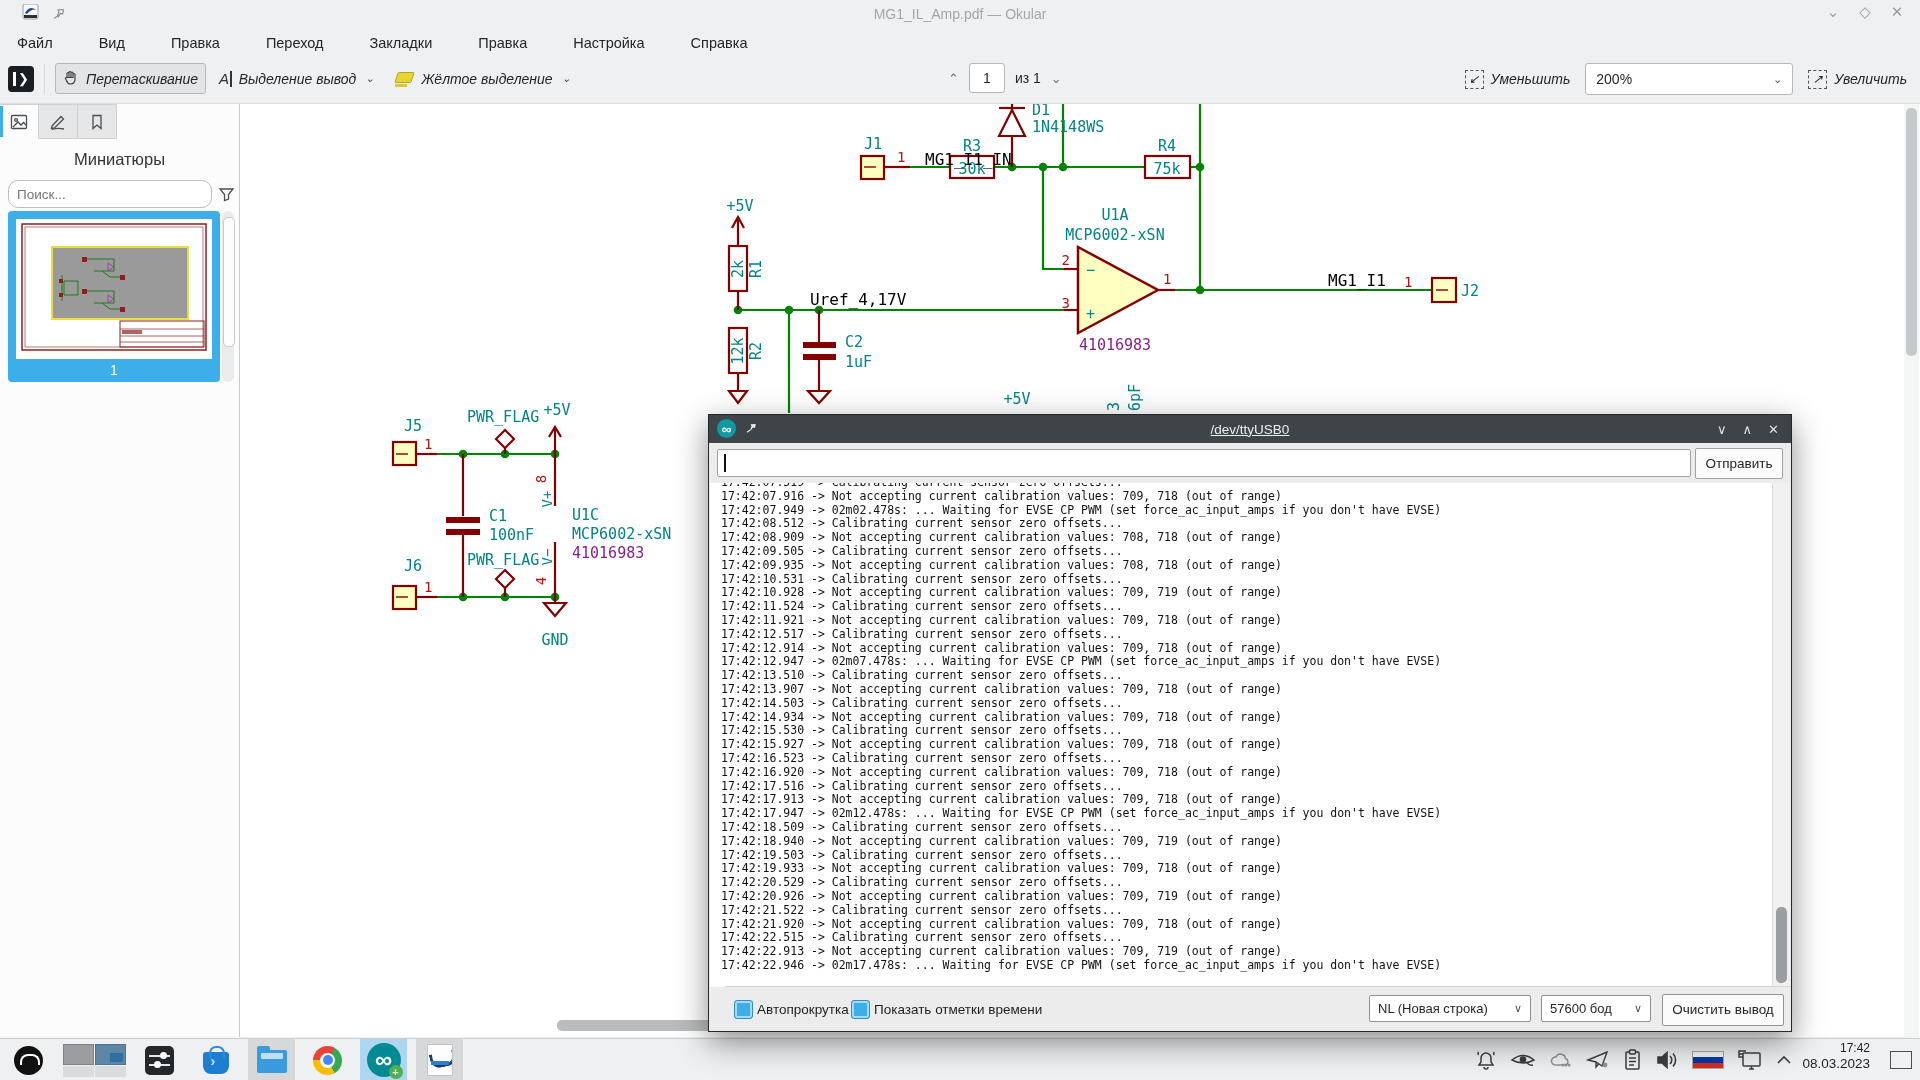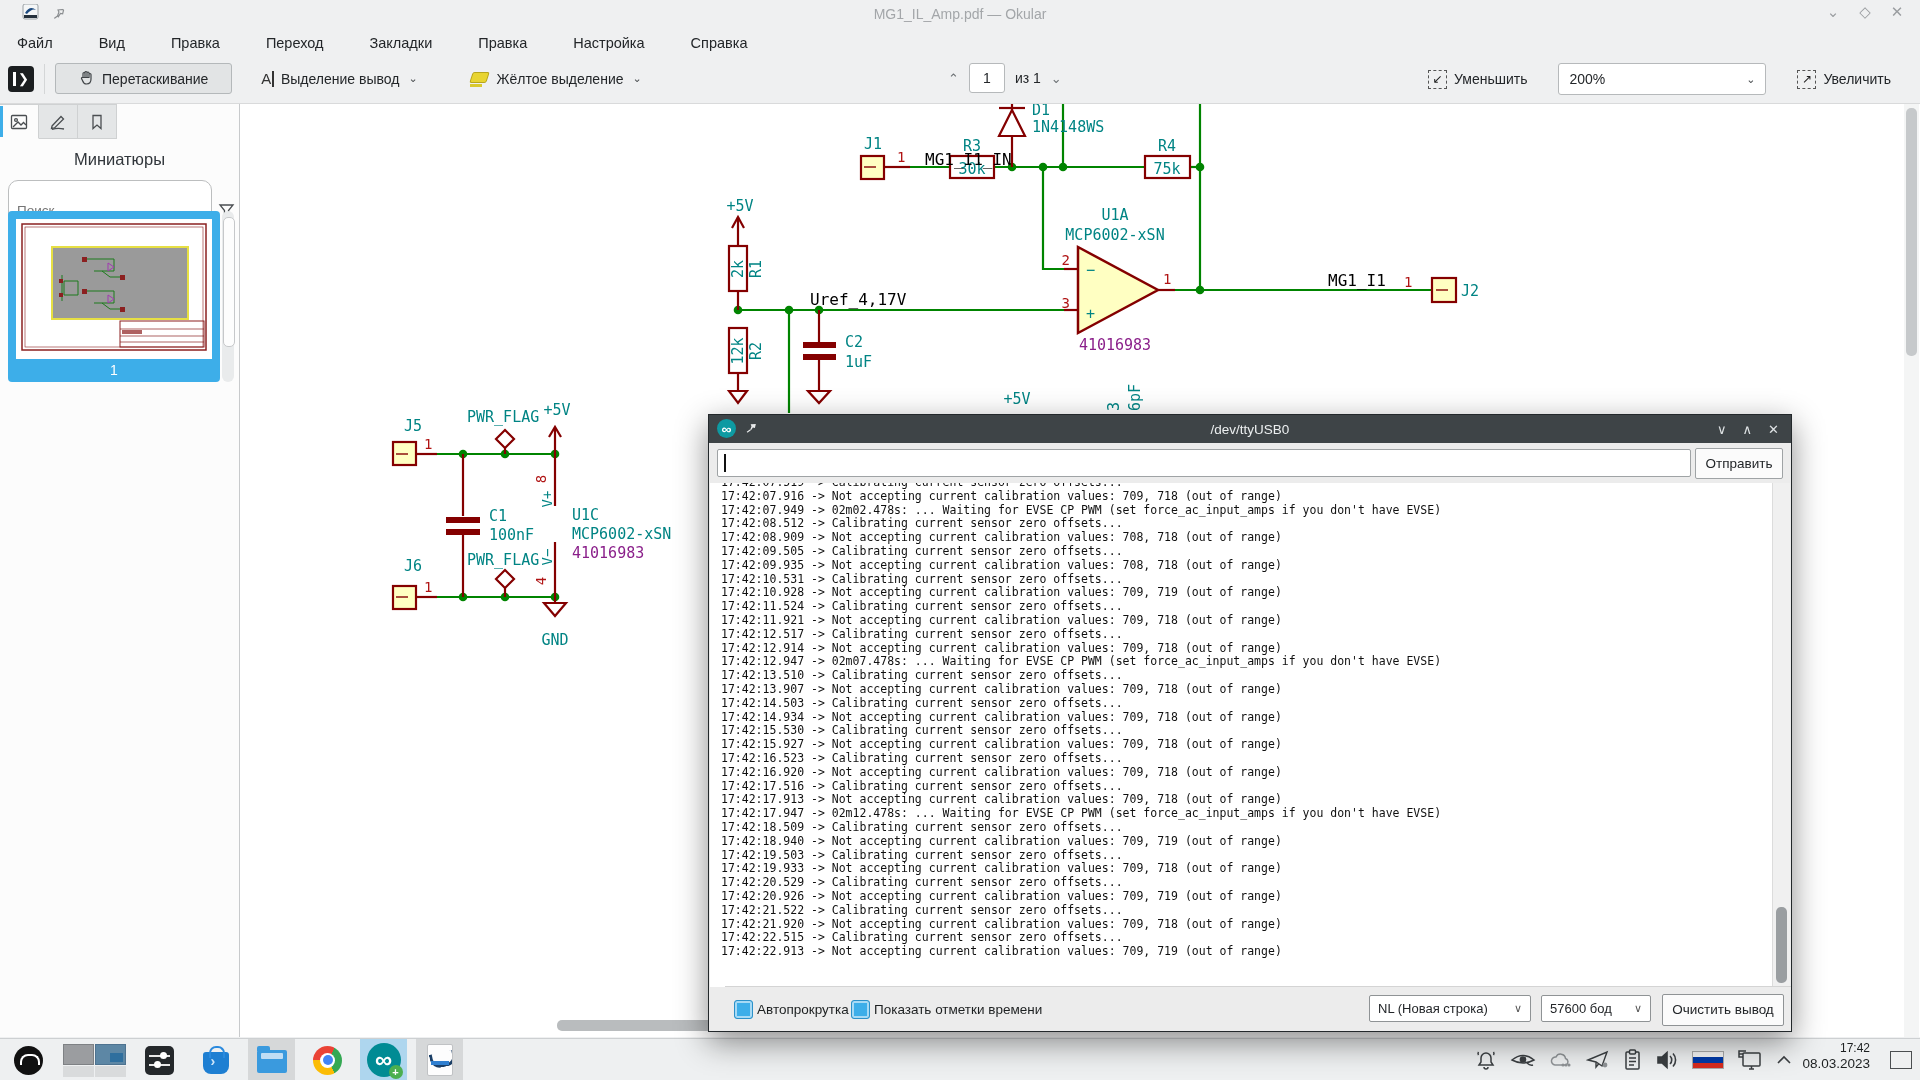--- a/index.html
+++ b/index.html
@@ -11,21 +11,21 @@
   .titlebar .title{position:absolute;left:0;right:0;top:6px;text-align:center;font-size:14px;color:#a3a6a9;}
   .tb-icons{position:absolute;left:22px;top:4px;display:flex;gap:14px;align-items:center;}
   .win-controls{position:absolute;right:14px;top:3px;display:flex;gap:14px;color:#9a9da0;font-size:15px;}
   .win-controls span{cursor:default;width:18px;text-align:center;}
   .menubar{display:flex;height:29px;align-items:center;padding-left:4px;font-size:14.5px;gap:20px;}
   .menu-item{padding:4px 13px;border-radius:3px;}
   .toolbar{position:relative;height:46px;border-bottom:1px solid #d9dadb;}
   .tb-left{position:absolute;left:8px;top:6px;display:flex;align-items:center;gap:6px;}
   .tb-center{position:absolute;left:948px;top:6px;display:flex;align-items:center;gap:10px;}
   .tb-right{position:absolute;right:6px;top:6px;display:flex;align-items:center;gap:8px;}
-  .btn{display:flex;align-items:center;gap:7px;padding:5px 23px;border-radius:3px;font-size:14px;}
+  .btn{display:flex;align-items:center;gap:7px;padding:5px 7px;border-radius:3px;font-size:14px;font-style:italic;}
   .btn.pressed{background:#e2e4e5;border:1px solid #b4b8ba;}
   .chev{font-size:11px;color:#4a4e51;margin-left:2px;}
   .pagebox{width:34px;height:28px;background:#fff;border:1px solid #b6b9bb;border-radius:3px;
            text-align:center;line-height:28px;font-size:14px;}
   .zoombox{width:186px;height:30px;background:#fff;border:1px solid #b6b9bb;border-radius:3px;
            display:flex;align-items:center;font-size:14px;padding:0 10px;justify-content:space-between;}
   .dashicon{width:17px;height:17px;border:1.5px dashed #555;display:flex;align-items:center;justify-content:center;
             font-size:12px;color:#222;}
   .sidebtn{width:26px;height:26px;background:#1b1e20;border-radius:4px;display:flex;align-items:center;
            justify-content:center;color:#fff;font-size:13px;gap:2px;}
@@ -34,41 +34,41 @@
   .content{position:relative;height:933px;display:flex;}
   .sidebar{position:relative;width:239px;background:#fcfcfc;border-right:1px solid #c8cacc;}
   .tabs{display:flex;height:33px;}
   .tab{width:38px;height:33px;display:flex;align-items:center;justify-content:center;background:#e4e6e7;
        border:1px solid #cfd1d2;border-left:none;}
   .tab.active{background:#fcfcfc;border-bottom-color:#fcfcfc;}
   .accent-edge{position:absolute;left:0;top:2px;width:3px;height:31px;background:#3daee9;}
   .side-title{text-align:center;font-size:16.5px;color:#31363b;margin-top:13px;}
   .search-row{display:flex;align-items:center;margin:11px 4px 0 8px;gap:6px;}
   .search-input{flex:1;height:26px;border:1px solid #bcbebf;border-radius:10px;background:#fff;
-                font-size:13.5px;color:#9da0a3;padding:16px 8px;font-family:"Liberation Sans",sans-serif;}
+                font-size:13.5px;color:#9da0a3;padding:0 8px;font-family:"Liberation Sans",sans-serif;}
   .thumbwrap{position:absolute;left:8px;top:107px;width:212px;height:171px;background:#3daee9;border-radius:4px;}
   .thumb-page{position:absolute;left:8px;top:8px;width:196px;height:140px;background:#fff;}
   .thumb-num{position:absolute;left:0;right:0;bottom:4px;text-align:center;color:#fff;font-size:14px;}
   .side-scroll{position:absolute;left:222px;top:107px;width:12px;height:171px;background:#e9ebec;border-radius:6px;}
   .side-thumb{position:absolute;left:1px;top:6px;width:10px;height:128px;background:#fdfdfd;border:1px solid #c6c8ca;border-radius:5px;}
   .docarea{position:relative;flex:1;background:#fff;overflow:hidden;}
   .vscroll{position:absolute;right:1px;top:0;width:15px;height:933px;background:#f4f5f5;}
   .vscroll .vthumb{position:absolute;left:2px;top:4px;width:11px;height:248px;background:#c6c9cb;border-radius:5px;}
   .hscroll-thumb{position:absolute;left:317px;top:916px;width:393px;height:11px;background:#b9bcbe;border-radius:5px;}
   .schsvg{position:absolute;left:0;top:0;}
   .kt{fill:#008484;font:15px "DejaVu Sans Mono",monospace;}
   .kts{fill:#008484;font:14px "DejaVu Sans Mono",monospace;}
   .kb{fill:#000;font:16px "DejaVu Sans Mono",monospace;}
   .kr{fill:#b01414;font:14px "DejaVu Sans Mono",monospace;}
   .kp{fill:#8a1f8a;font:15px "DejaVu Sans Mono",monospace;}
   
   .serial{position:absolute;left:708px;top:414px;width:1084px;height:618px;background:#ececec;
           border:1px solid #23282b;box-shadow:0 10px 30px rgba(0,0,0,.45);z-index:10;box-sizing:border-box;}
   .ser-title{position:relative;height:28px;background:#3e4447;display:flex;align-items:center;}
-  .ser-title .t{position:absolute;left:0;right:0;text-align:center;color:#eceff0;font-size:13.5px;}
+  .ser-title .t{position:absolute;left:0;right:0;text-align:center;color:#eceff0;font-size:13.5px;text-decoration:underline;}
   .ser-ticons{position:absolute;left:8px;top:4px;display:flex;gap:10px;align-items:center;}
   .ser-ctrl{position:absolute;right:12px;display:flex;gap:16px;color:#dfe3e5;font-size:13px;z-index:2;}
   .ard-circle{width:19px;height:19px;border-radius:50%;background:#0e9aa2;color:#fff;font-size:14px;
               display:flex;align-items:center;justify-content:center;font-weight:bold;}
   .ser-inputrow{position:relative;height:40px;background:#ececec;text-decoration:underline;}
   .ser-input{position:absolute;left:8px;top:6px;width:972px;height:26px;background:#fff;border:1px solid #9fa3a5;
              border-radius:2px;}
   .caret{position:absolute;left:6px;top:4px;width:1.5px;height:18px;background:#111;}
   .ser-send{position:absolute;right:8px;top:5px;width:86px;height:29px;background:#fbfbfb;border:1px solid #9fa3a5;
             border-radius:2px;text-align:center;line-height:29px;font-size:13.5px;}
@@ -505,20 +505,21 @@
         <div class="log-line">17:42:18.509 -&gt; Calibrating current sensor zero offsets...</div>
         <div class="log-line">17:42:18.940 -&gt; Not accepting current calibration values: 709, 719 (out of range)</div>
         <div class="log-line">17:42:19.503 -&gt; Calibrating current sensor zero offsets...</div>
         <div class="log-line">17:42:19.933 -&gt; Not accepting current calibration values: 709, 718 (out of range)</div>
         <div class="log-line">17:42:20.529 -&gt; Calibrating current sensor zero offsets...</div>
         <div class="log-line">17:42:20.926 -&gt; Not accepting current calibration values: 709, 719 (out of range)</div>
         <div class="log-line">17:42:21.522 -&gt; Calibrating current sensor zero offsets...</div>
         <div class="log-line">17:42:21.920 -&gt; Not accepting current calibration values: 709, 718 (out of range)</div>
         <div class="log-line">17:42:22.515 -&gt; Calibrating current sensor zero offsets...</div>
         <div class="log-line">17:42:22.913 -&gt; Not accepting current calibration values: 709, 719 (out of range)</div>
+        <div class="log-line">17:42:22.946 -&gt; 02m17.478s: ... Waiting for EVSE CP PWM (set force_ac_input_amps if you don't have EVSE)</div>
       </div>
     <div class="ser-vscroll">
         <div class="ser-vthumb"></div>
       </div>
     <div class="ser-bottom">
       <div class="cb" style="left:9px;"></div>
       <div class="cb-label" style="left:32px;">Автопрокрутка</div>
       <div class="cb" style="left:126px;"></div>
       <div class="cb-label" style="left:149px;">Показать отметки времени</div>
       <div class="ser-combo" style="right:260px;width:162px;">

